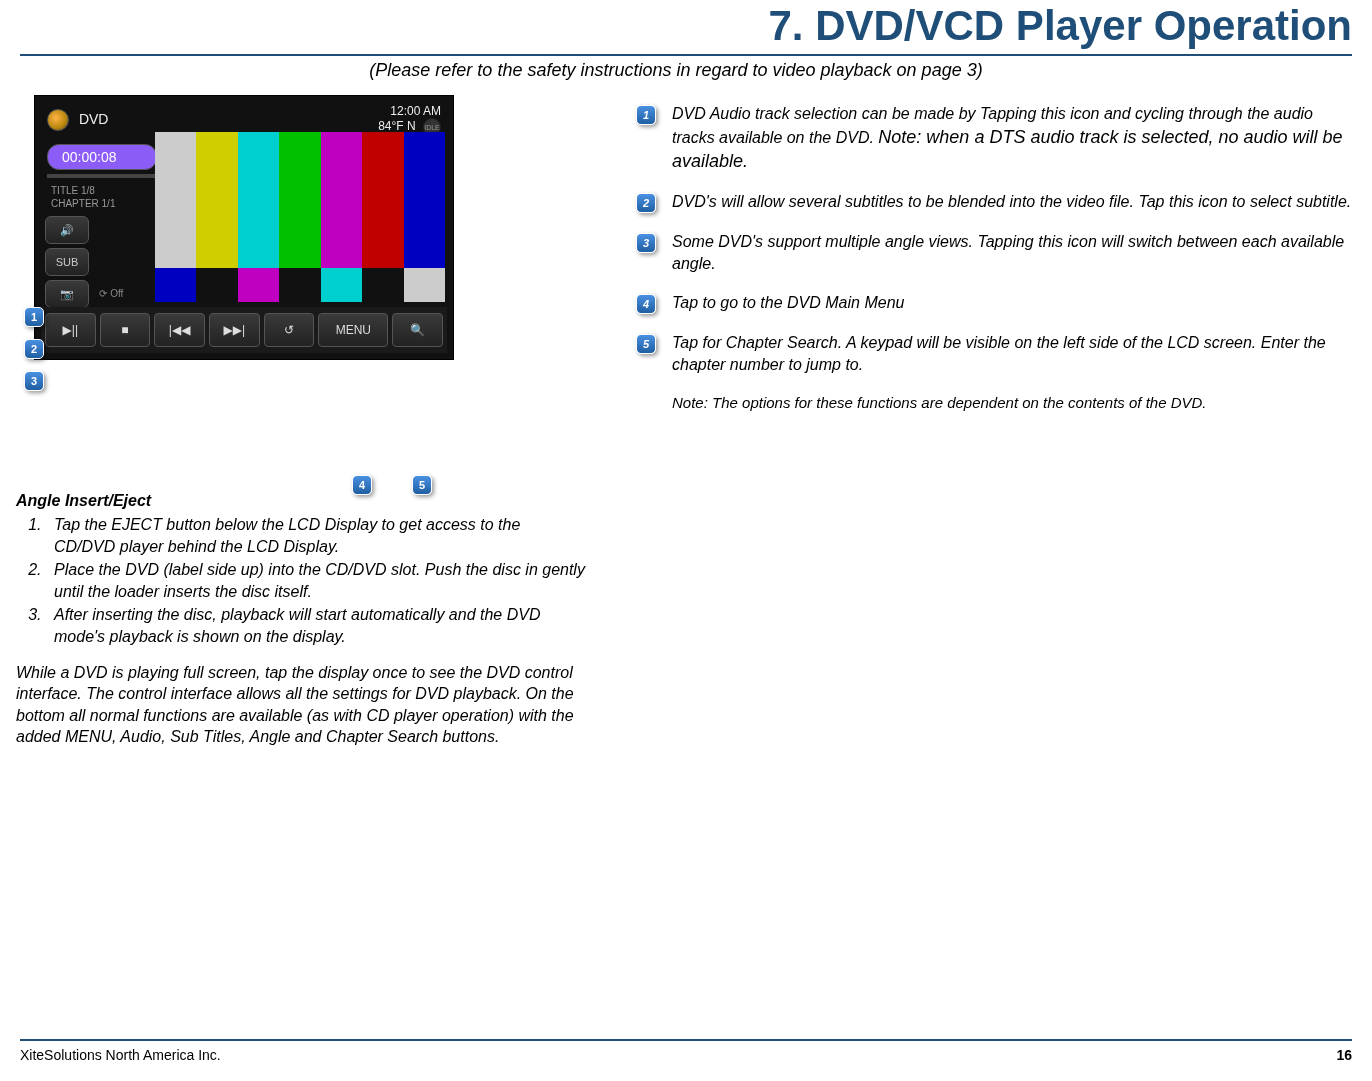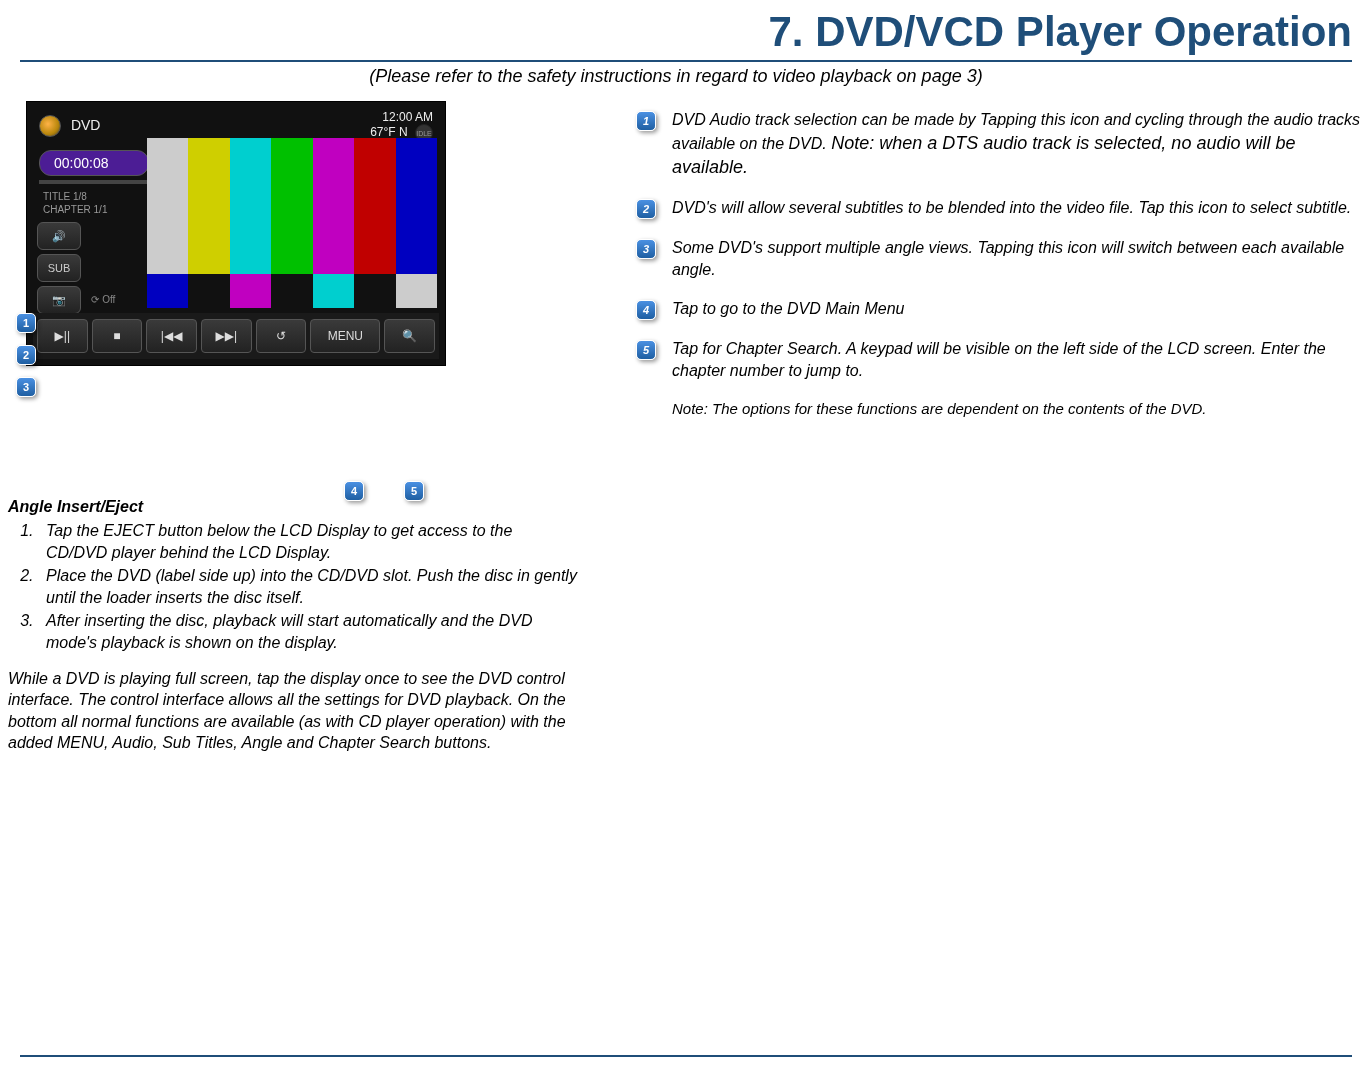--- a/index.html
+++ b/index.html
@@ -12,38 +12,37 @@
     position: relative;
   }
   .header {
     text-align: right;
     padding: 0 20px 0 0;
   }
   .header h1 {
     font-size: 42px;
     font-weight: bold;
     color: #1f4e79;
-    padding-top: 8px;
+    padding-top: 2px;
   }
   .hr-top {
     border: none;
     border-top: 2px solid #1f4e79;
     margin: 4px 20px 4px 20px;
   }
   .subtitle {
     text-align: center;
     font-style: italic;
     font-size: 18px;
     padding-right: 20px;
     margin-bottom: 14px;
   }
   .content {
     display: flex;
-    padding: 0 8px;
-    gap: 8px;
+    padding: 0 16px;
   }
   .left-col {
     width: 580px;
     position: relative;
   }
   .right-col {
     flex: 1;
     padding-left: 40px;
   }
 
@@ -81,21 +80,21 @@
     width:18px; height:18px;
     border-radius:50%;
     background:#333;
     border:1px solid #222;
     color:#999; font-size:7px;
     text-align:center; line-height:18px;
     margin-left:4px;
     vertical-align:middle;
   }
   .ss-timer {
-    background: #4c1d95;
+    background: #8b5cf6;
     border: 1px solid #555;
     border-radius: 12px;
     padding: 4px 14px;
     width: 110px;
     color: #fff;
     font-size: 14px;
     margin: 4px 6px;
   }
   .ss-progress {
     height:4px;
@@ -260,21 +259,21 @@
     <div class="screenshot-wrap">
       <div class="screenshot">
         <div class="ss-top">
           <div>
             <span class="ss-disc"></span>
             <span>DVD</span>
           </div>
           <div class="ss-top-right">
             <div>12:00 AM</div>
             <div>
-              <span>67°F   N</span>
+              <span>84°F   N</span>
               <span class="ss-idle">IDLE</span>
             </div>
           </div>
         </div>
         <div class="ss-timer">00:00:08</div>
         <div class="ss-progress"></div>
         <div class="ss-meta">
           <div>TITLE   1/8</div>
           <div>CHAPTER  1/1</div>
         </div>
@@ -356,13 +355,17 @@
         <div class="callout">5</div>
         <div class="txt">Tap for Chapter Search. A keypad will be visible on the left side of the LCD screen. Enter the chapter number to jump to.</div>
       </div>
       <p class="desc-note">Note: The options for these functions are dependent on the contents of the DVD.</p>
     </div>
   </div>
 </div>
 
 <div class="footer">
   <hr class="hr-bot">
+  <div class="footer-row">
+    <span>XiteSolutions North America Inc.</span>
+    <span class="page-num">16</span>
+  </div>
 </div>
 
 </body></html>

